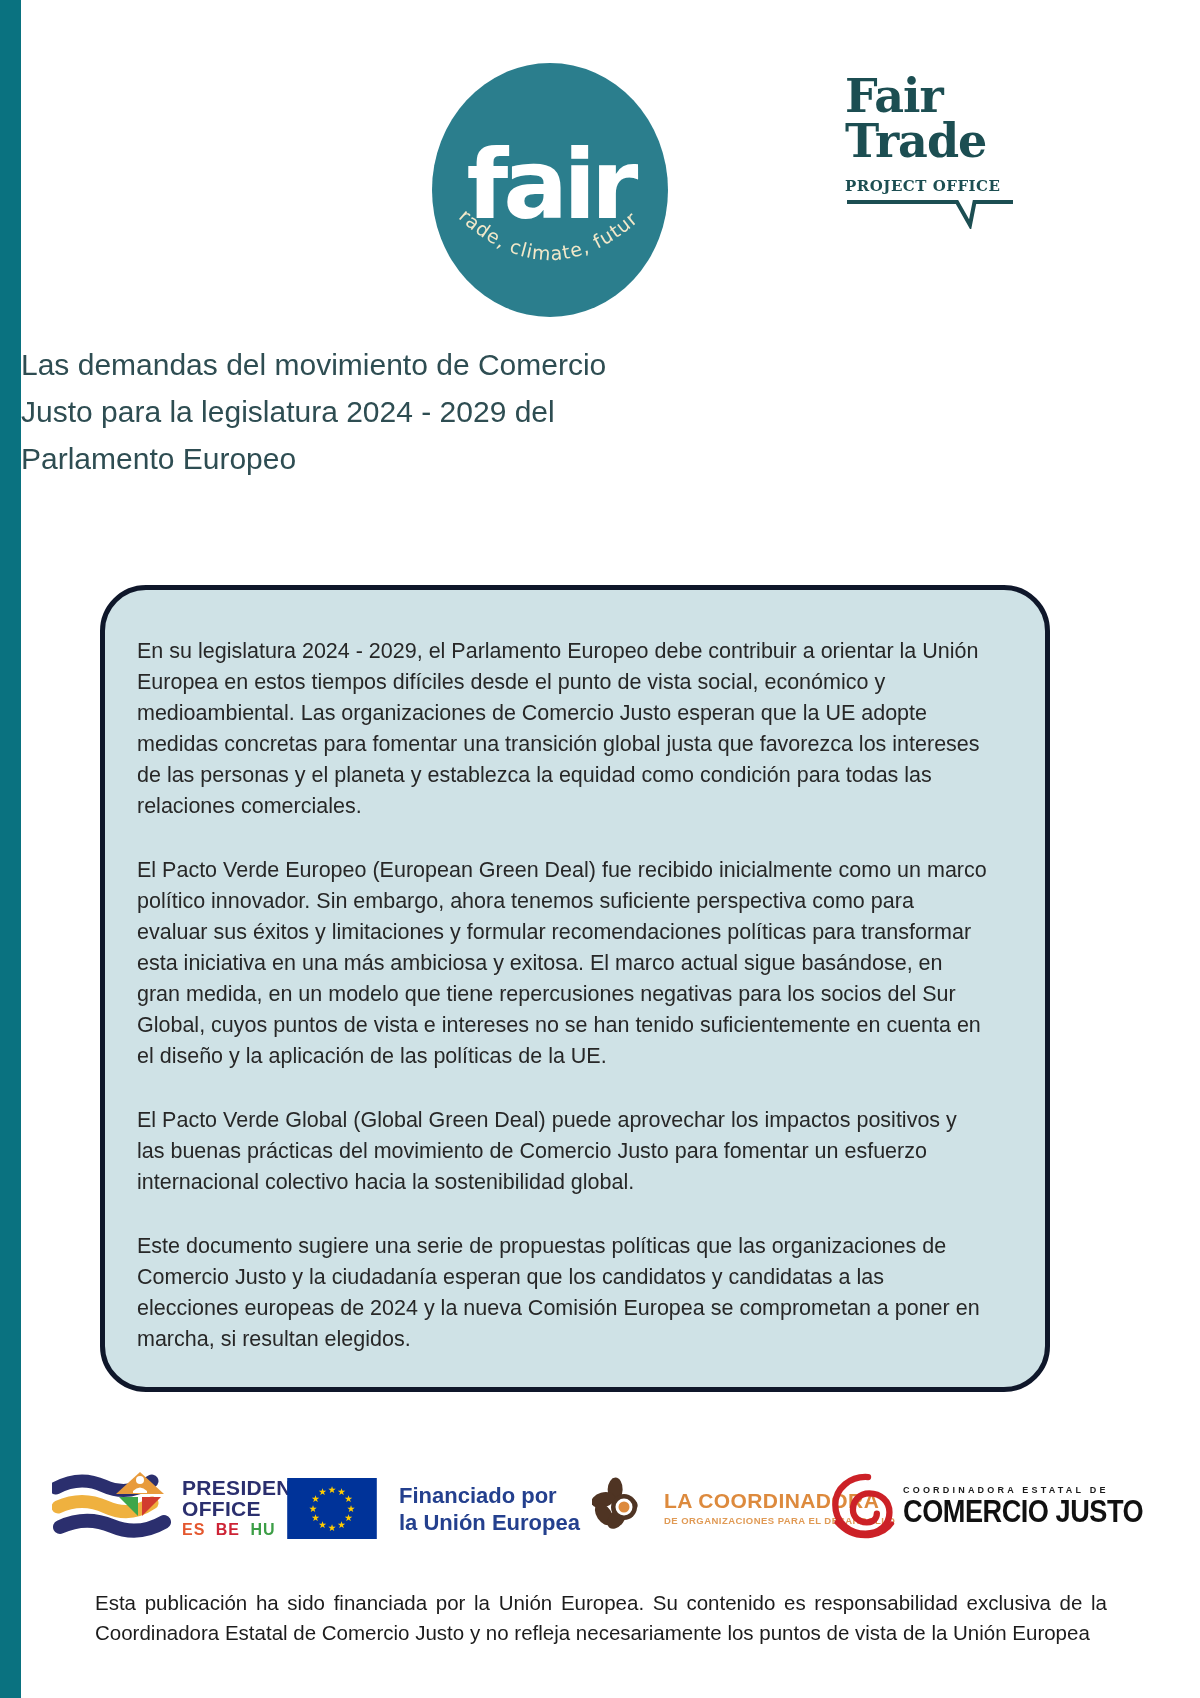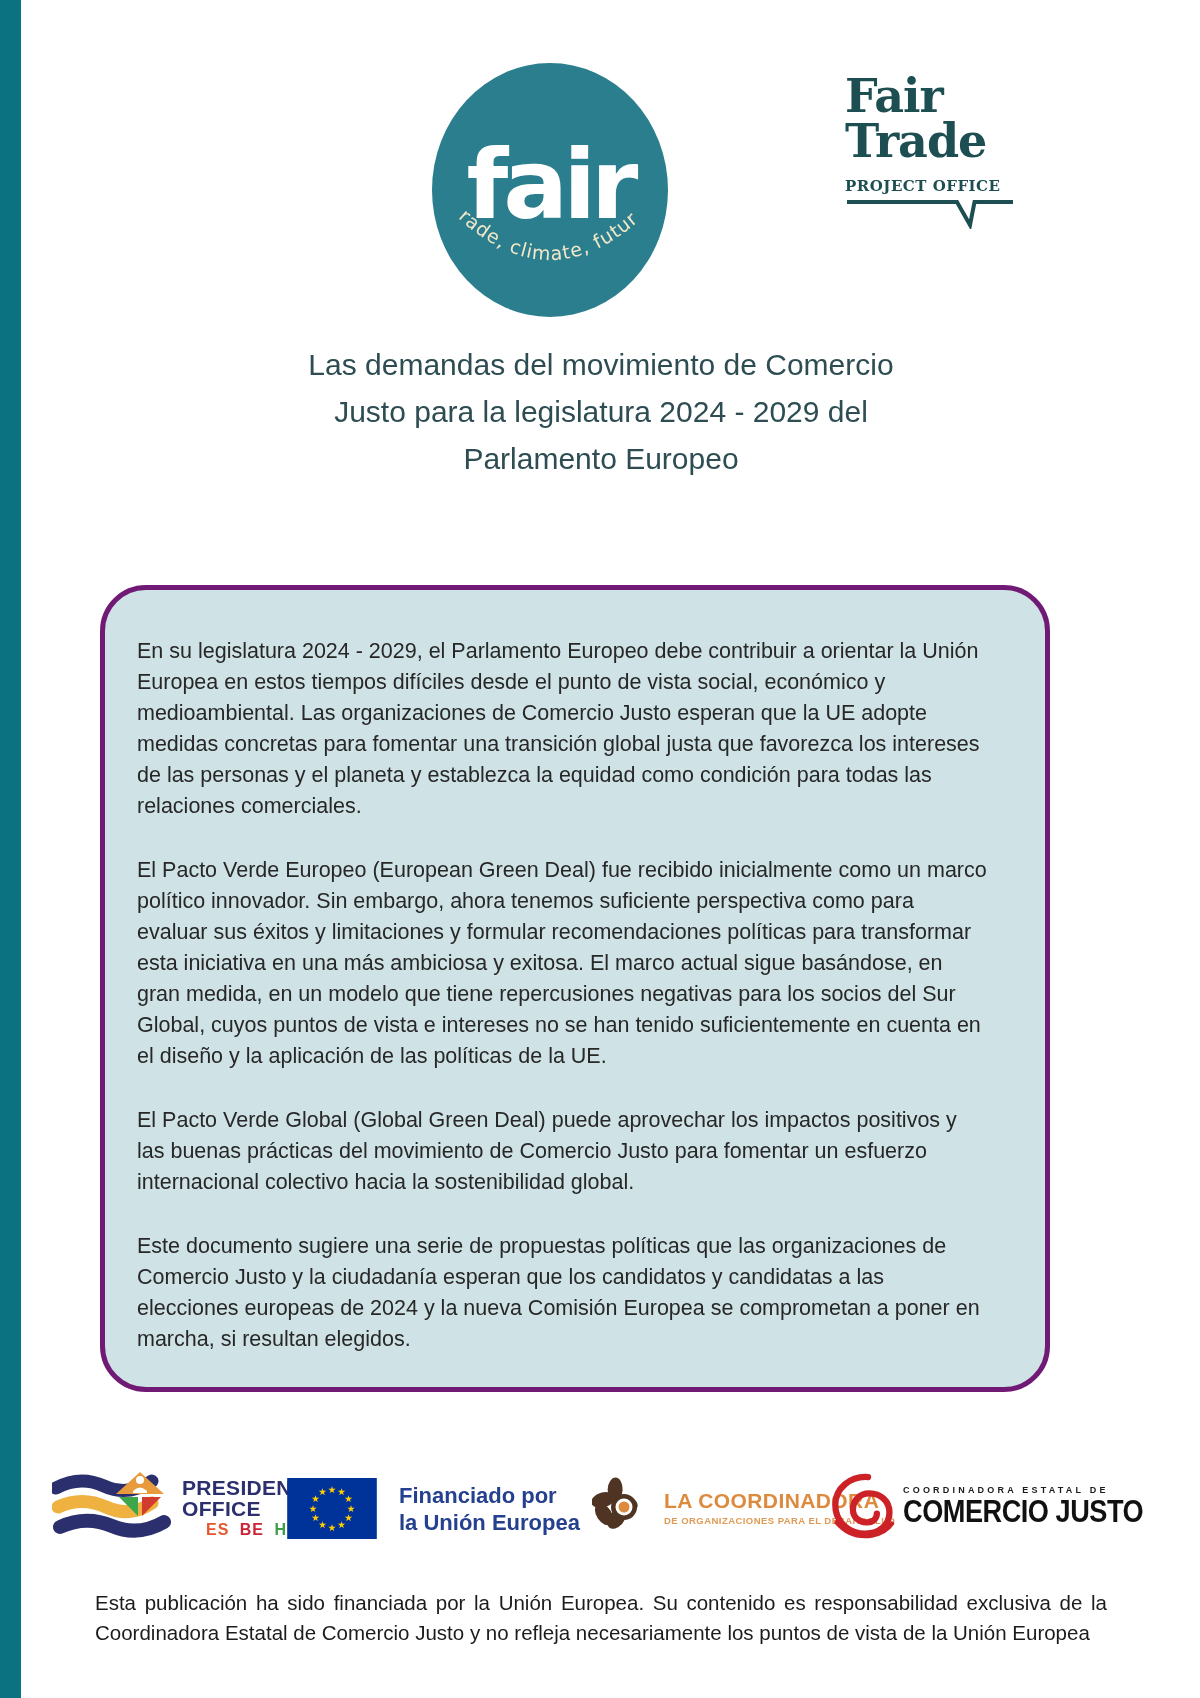--- a/index.html
+++ b/index.html
@@ -28,53 +28,53 @@
   .fta-logo { position: absolute; left: 845px; top: 74px; width: 190px; color: #1c4e52; }
   .fta-word { font-family: "DejaVu Serif", serif; font-weight: bold; font-size: 46px; line-height: 45px; letter-spacing: -1px; }
   .fta-sub { font-family: "DejaVu Serif", serif; font-weight: bold; font-size: 15px; letter-spacing: 0.5px; margin-top: 13px; white-space: nowrap; }
   .fta-underline { margin-top: 4px; display: block; }
 
   
   .title {
     position: absolute;
     left: 21px; top: 341px;
     width: 1160px;
-    text-align: center;
+    text-align: left;
     font-weight: 400;
     font-size: 30px;
     line-height: 47px;
     color: #2e4d52;
   }
 
   
   .intro-box {
     position: absolute;
     left: 100px; top: 585px;
     width: 950px; height: 807px;
     background: #cfe2e6;
-    border: 5px solid #701a75;
+    border: 5px solid #0f172a;
     border-radius: 46px;
     padding: 46px 55px 30px 32px;
   }
   .intro-box p {
     font-size: 21.5px;
     line-height: 31px;
     color: #272727;
     margin-bottom: 33px;
   }
 
   
   .footer-logos { position: absolute; left: 0; top: 1460px; width: 1200px; height: 100px; }
   .logo-group { position: absolute; display: flex; align-items: center; }
 
   .presidency { left: 52px; top: 12px; }
   .presidency-text { margin-left: 10px; }
   .presidency-name { color: #2b2f6e; font-weight: bold; font-size: 21px; line-height: 21px; letter-spacing: 0.3px; }
   .presidency-codes { font-weight: bold; font-size: 16px; letter-spacing: 1px; margin-top: 2px; }
-  .code-es { color: #e4572e; margin-left: 24px; }
+  .code-es { color: #e4572e; }
   .code-be { color: #cd2335; margin-left: 5px; }
   .code-hu { color: #3c9e46; margin-left: 5px; }
 
   .eu-funding { left: 287px; top: 18px; }
   .eu-text { margin-left: 22px; color: #24408e; font-weight: bold; font-size: 22px; line-height: 27px; white-space: nowrap; }
 
   .coordinadora { left: 592px; top: 14px; }
   .coordinadora-text { margin-left: 8px; }
   .coordinadora-name { color: #dd8a3d; font-weight: bold; font-size: 21px; letter-spacing: 0.4px; white-space: nowrap; }
   .coordinadora-sub { color: #e09a55; font-weight: bold; font-size: 9.5px; letter-spacing: 0.45px; margin-top: 2px; white-space: nowrap; }

